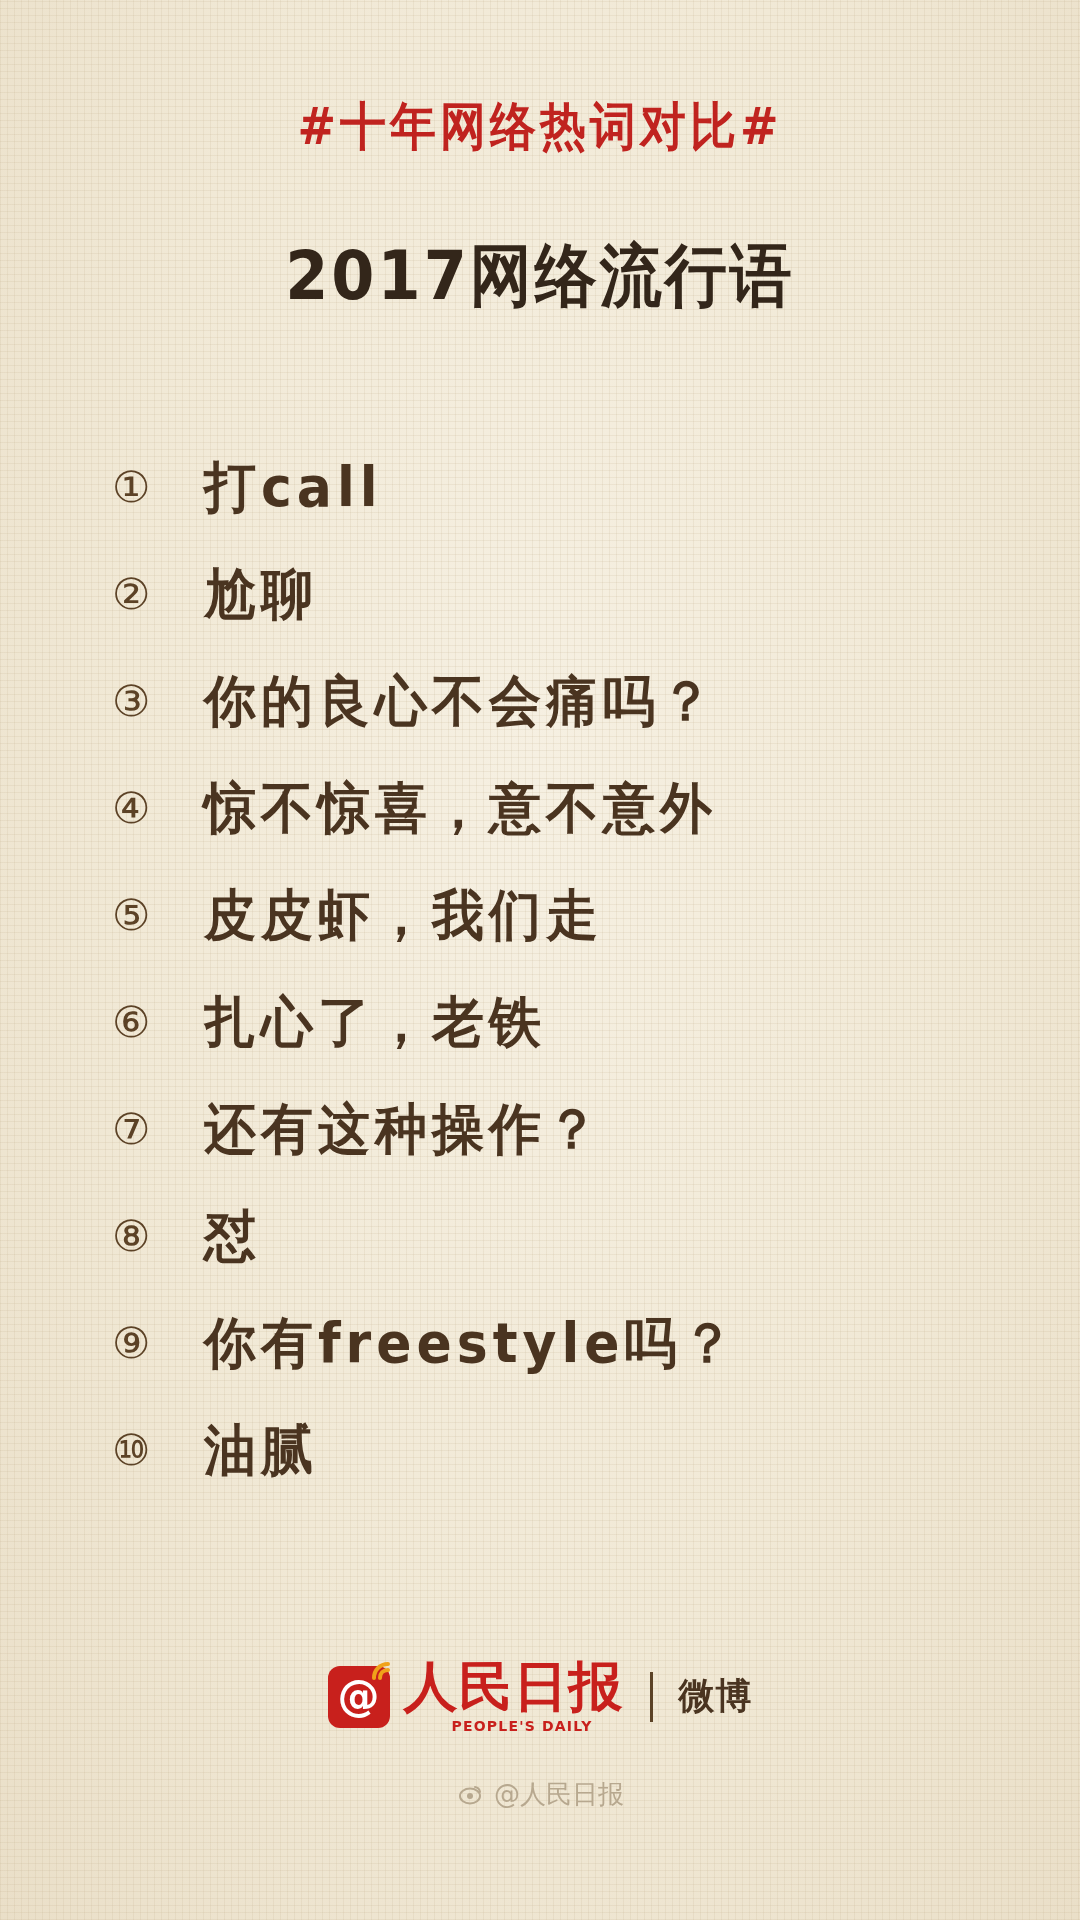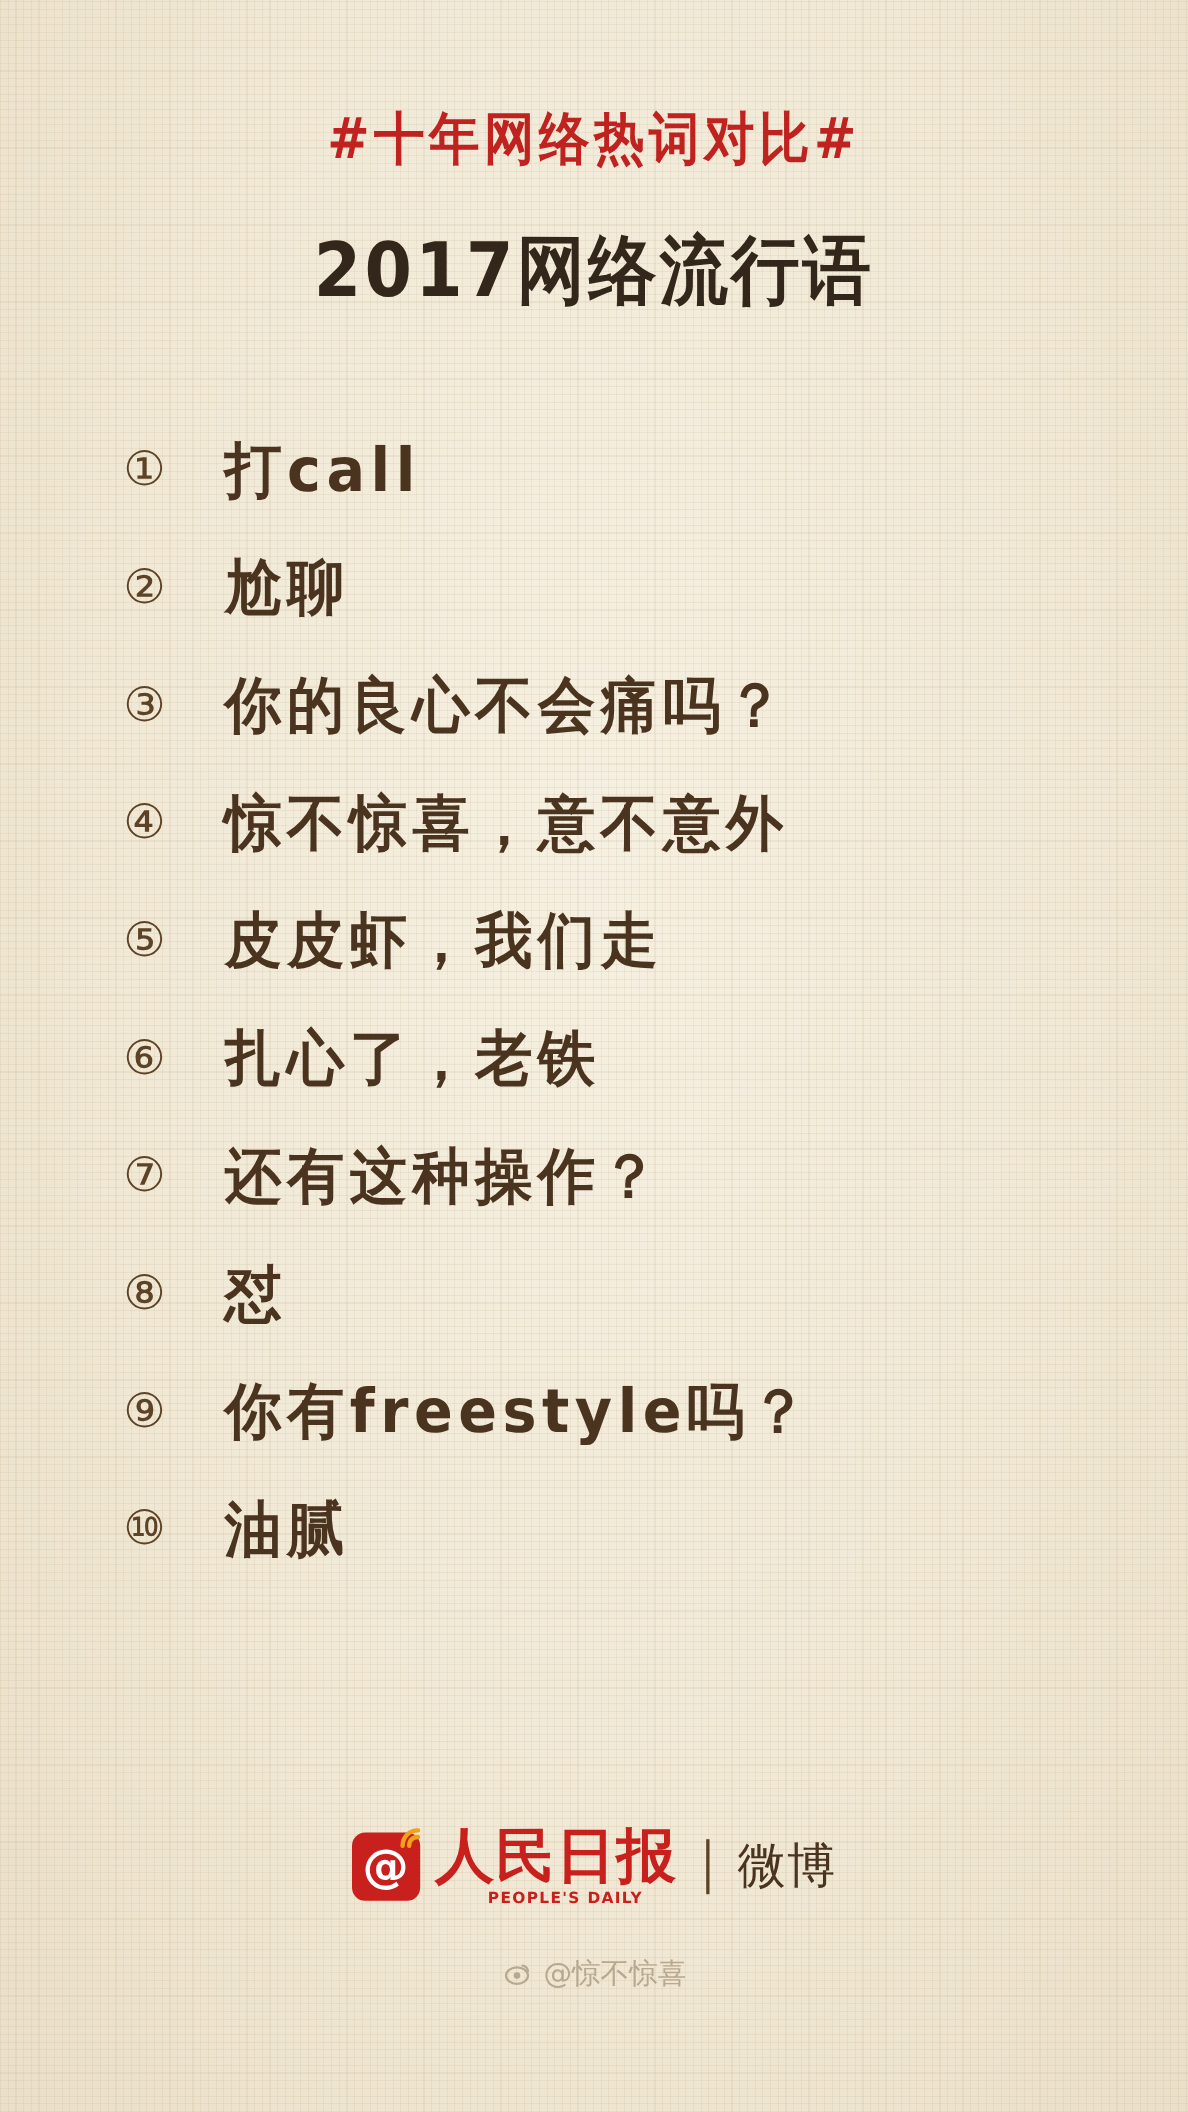--- a/index.html
+++ b/index.html
@@ -20,20 +20,21 @@
     height: 1920px;
     box-sizing: border-box;
     background-color: #f2ead9;
     background-image:
       repeating-linear-gradient(0deg, rgba(190,170,135,0.16) 0px, rgba(190,170,135,0.16) 1px, rgba(0,0,0,0) 1px, rgba(0,0,0,0) 7px),
       repeating-linear-gradient(90deg, rgba(190,170,135,0.16) 0px, rgba(190,170,135,0.16) 1px, rgba(0,0,0,0) 1px, rgba(0,0,0,0) 7px),
       radial-gradient(ellipse at 50% 40%, #f6f0e2 0%, #f1e9d6 55%, #eadfc8 100%);
     display: flex;
     flex-direction: column;
     align-items: center;
+    gap: 30px;
   }
 
   
   .kicker {
     margin-top: 96px;
     color: #c0231f;
     font-size: 46px;
     letter-spacing: 4px;
     font-weight: 700;
     font-family: "DejaVu Sans", "Liberation Sans", sans-serif;
@@ -148,22 +149,22 @@
 
   .logo-divider {
     width: 3px;
     height: 50px;
     background: #5b4226;
     margin: 0 12px;
   }
 
   .logo-weibo {
     color: #4a3420;
-    font-size: 44px;
-    font-weight: 400;
+    font-size: 36px;
+    font-weight: 700;
     letter-spacing: 1px;
   }
 
   .watermark {
     margin-top: 44px;
     display: flex;
     align-items: center;
     gap: 10px;
     color: #b7a88f;
     font-size: 26px;
@@ -253,17 +254,17 @@
       <div class="logo-divider"></div>
       <span class="logo-weibo">微博</span>
     </div>
 
     <div class="watermark">
       <svg class="wm-eye" viewBox="0 0 28 28">
         <ellipse cx="14" cy="15" rx="10" ry="7.5" fill="none" stroke="#b7a88f" stroke-width="2"></ellipse>
         <circle cx="14" cy="15" r="3" fill="#b7a88f"></circle>
         <path d="M19 6 a6 6 0 0 1 5 5" fill="none" stroke="#b7a88f" stroke-width="2" stroke-linecap="round"></path>
       </svg>
-      <span>@惊不惊喜</span>
+      <span>@人民日报</span>
     </div>
   </div>
 
 </div>
 
 </body></html>

